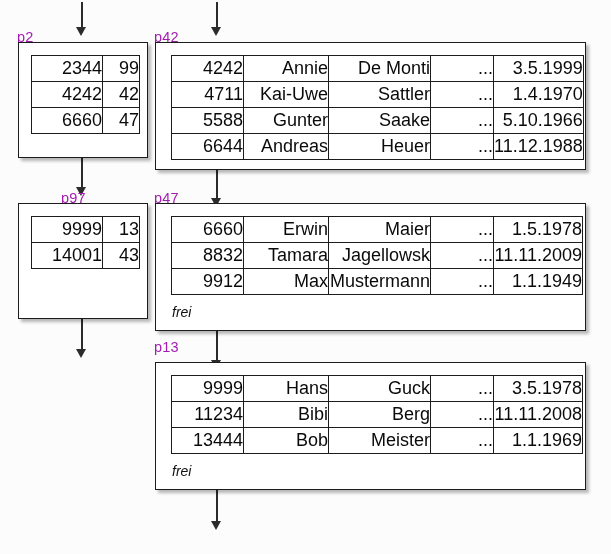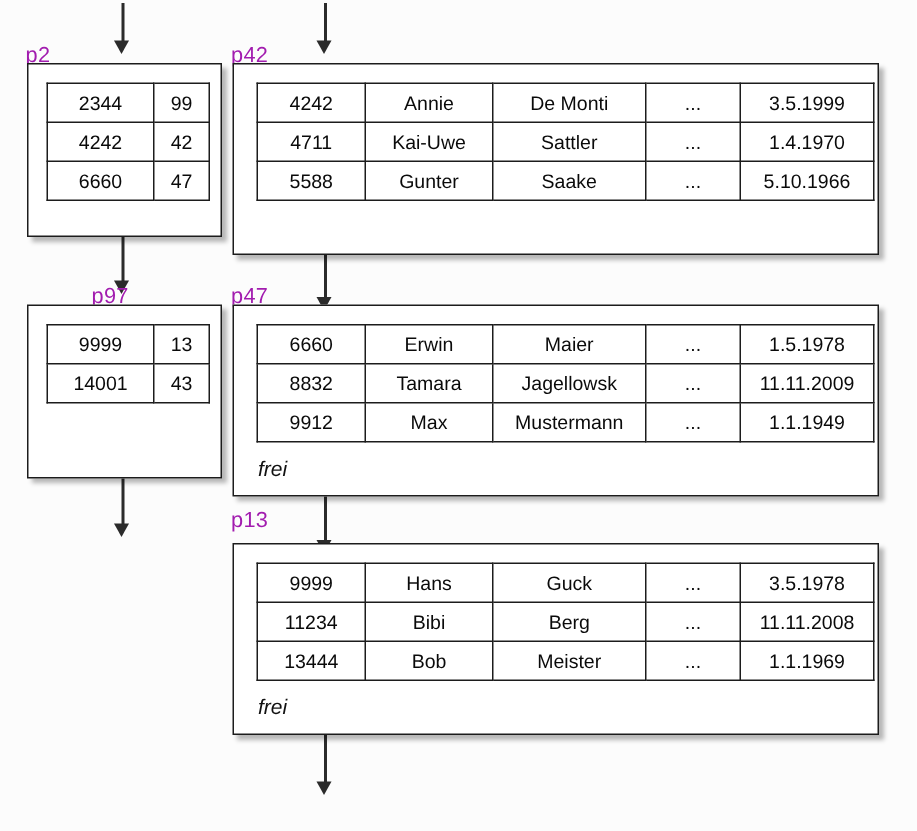--- a/index.html
+++ b/index.html
@@ -41,22 +41,22 @@
 
   
   .tbl {
     position: absolute;
     border-collapse: collapse;
     table-layout: fixed;
     background: #ffffff;
   }
   .tbl td {
     border: 1.2px solid #1c1c1c;
-    text-align: center;
-    font-size: 13px;
+    text-align: right;
+    font-size: 18px;
     color: #0a0a0a;
     padding: 0;
     height: 25px;
     line-height: 25px;
     white-space: nowrap;
     overflow: hidden;
   }
   .tbl.dir td.k   { width: 70px; }
   .tbl.dir td.p   { width: 36px; }
 
@@ -190,20 +190,27 @@
           <td class="c3">...</td>
           <td class="c4">1.4.1970</td>
         </tr>
         <tr>
           <td class="c0">5588</td>
           <td class="c1">Gunter</td>
           <td class="c2">Saake</td>
           <td class="c3">...</td>
           <td class="c4">5.10.1966</td>
         </tr>
+        <tr>
+          <td class="c0">6644</td>
+          <td class="c1">Andreas</td>
+          <td class="c2">Heuer</td>
+          <td class="c3">...</td>
+          <td class="c4">11.12.1988</td>
+        </tr>
       </tbody>
     </table>
   </div>
 
   <div class="node-label" style="left:154px; top:191px;">p47</div>
   <div class="node" style="left:155px; top:203px; width:431px; height:128px;">
     <table class="tbl rec" style="left:15px; top:12px;">
       <tbody>
         <tr>
           <td class="c0">6660</td>

